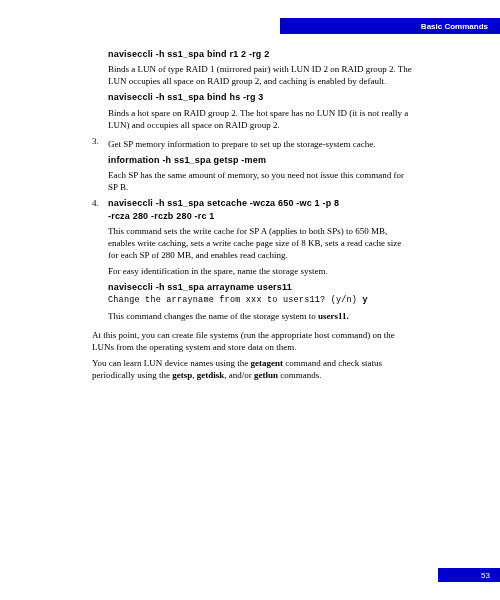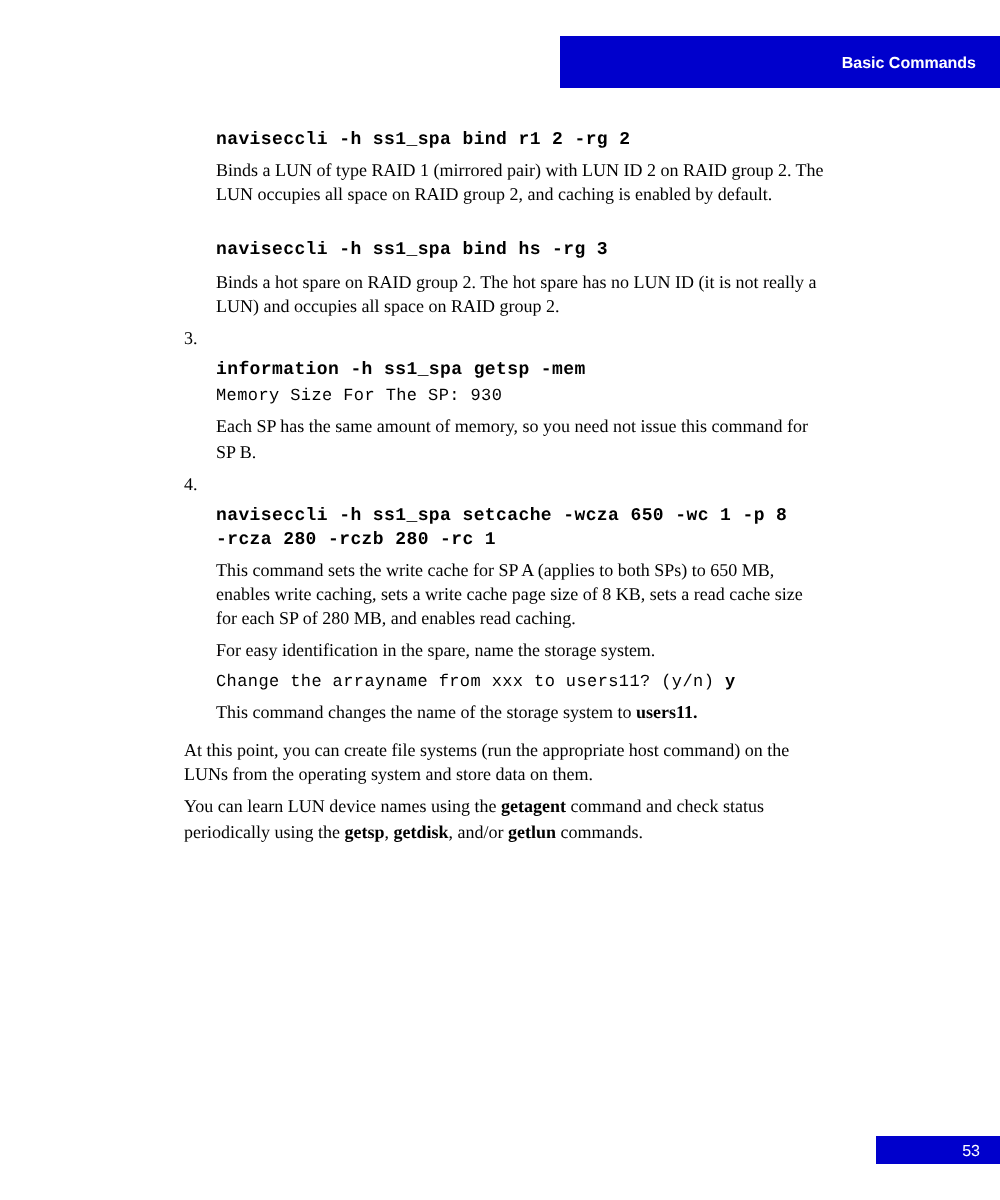--- a/index.html
+++ b/index.html
@@ -12,44 +12,44 @@
     font-size: 9px;
     color: #000;
     position: relative;
     overflow: hidden;
   }
   .header-bar {
     position: absolute;
     top: 18px;
     right: 0;
     width: 220px;
-    height: 26px;
+    height: 16px;
     background: #0000cc;
     color: #fff;
     font-family: Arial, Helvetica, sans-serif;
     font-weight: bold;
     font-size: 8px;
     display: flex;
     align-items: center;
     justify-content: flex-end;
     padding-right: 12px;
     box-sizing: border-box;
   }
   .page {
     position: absolute;
     top: 48px;
     left: 92px;
     width: 330px;
     line-height: 1.35;
   }
   .cmd {
-    font-family: Liberation Mono, monospace;
+    font-family: Liberation Sans, sans-serif;
     font-weight: bold;
     letter-spacing: 0.2px;
-    margin: 16px 0 2px 0;
+    margin: 0 0 2px 0;
   }
   .mono {
     font-family: "Courier New", monospace;
     font-size: 8.5px;
     letter-spacing: 0.2px;
     margin: 2px 0 2px 0;
   }
   p { margin: 3px 10px 4px 0; }
   .indent { margin-left: 16px; }
   .row { display: flex; }
@@ -86,33 +86,34 @@
   <div class="indent">
     <p class="cmd">naviseccli   -h   ss1_spa   bind   r1   2   -rg   2</p>
     <p>Binds a LUN of type RAID 1 (mirrored pair) with LUN ID 2 on RAID group 2. The LUN occupies all space on RAID group 2, and caching is enabled by default.</p>
     <p class="cmd">naviseccli   -h   ss1_spa   bind   hs   -rg   3</p>
     <p>Binds a hot spare on RAID group 2. The hot spare has no LUN ID (it is not really a LUN) and occupies all space on RAID group 2.</p>
   </div>
 
   <div class="row">
     <div class="num">3.</div>
     <div class="rowbody">
+      <p>Get SP memory information to prepare to set up the storage-system cache.</p>
       <p class="cmd">information   -h   ss1_spa   getsp   -mem</p>
-      <p class="mono">Memory Size For The SP:      930</p>
       <p>Each SP has the same amount of memory, so you need not issue this command for SP B.</p>
     </div>
   </div>
 
   <div class="row">
     <div class="num">4.</div>
     <div class="rowbody">
       <p class="cmd" style="margin-bottom:0">naviseccli   -h   ss1_spa   setcache   -wcza  650  -wc   1  -p  8</p>
       <p class="cmd" style="margin-top:0">-rcza  280  -rczb  280  -rc 1</p>
       <p>This command sets the write cache for SP A (applies to both SPs) to 650 MB, enables write caching, sets a write cache page size of 8 KB, sets a read cache size for each SP of 280 MB, and enables read caching.</p>
       <p>For easy identification in the spare, name the storage system.</p>
+      <p class="cmd">naviseccli   -h   ss1_spa   arrayname   users11</p>
       <p class="mono">
         <span>Change the arrayname from xxx to users11? (y/n) </span><span class="bold">y</span>
       </p>
       <p>
         <span>This command changes the name of the storage system to </span><span class="bold">users11.</span>
       </p>
     </div>
   </div>
 
   <p>At this point, you can create file systems (run the appropriate host command) on the LUNs from the operating system and store data on them.</p>

